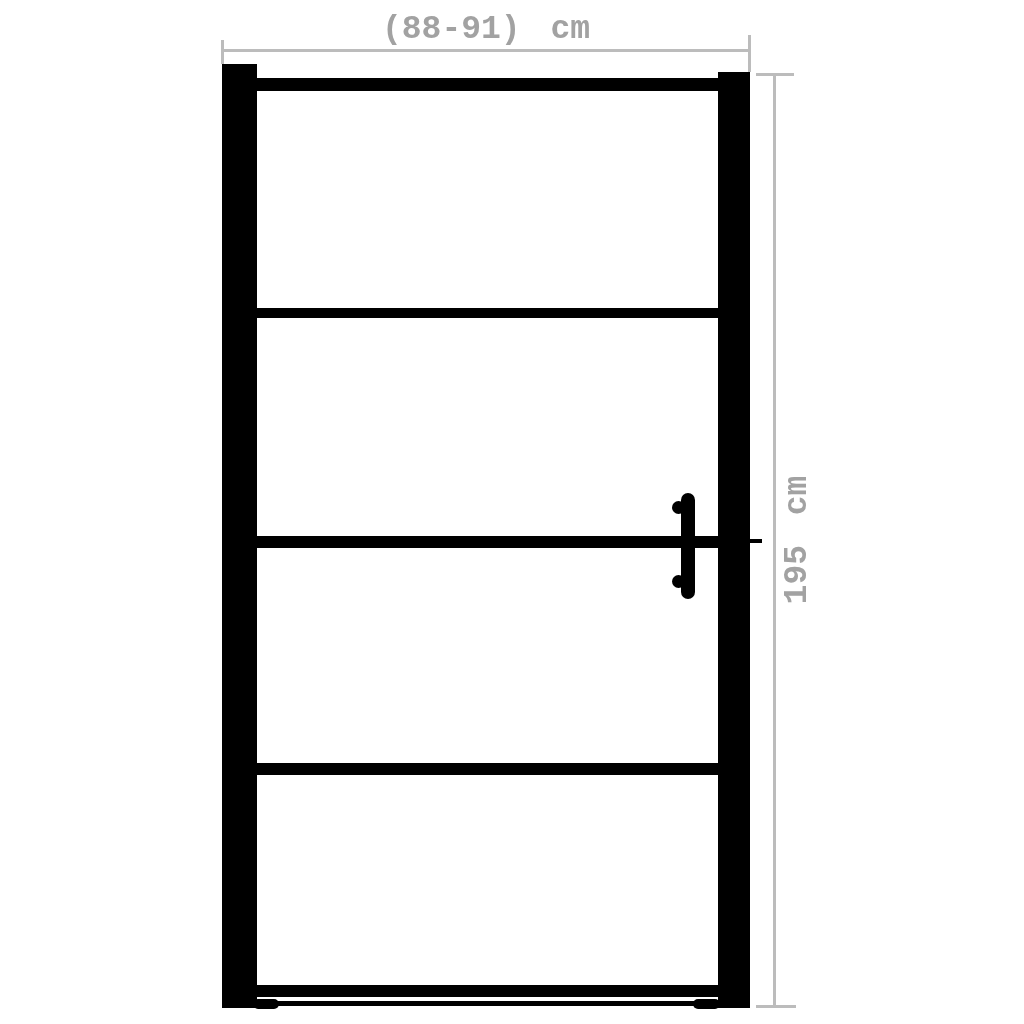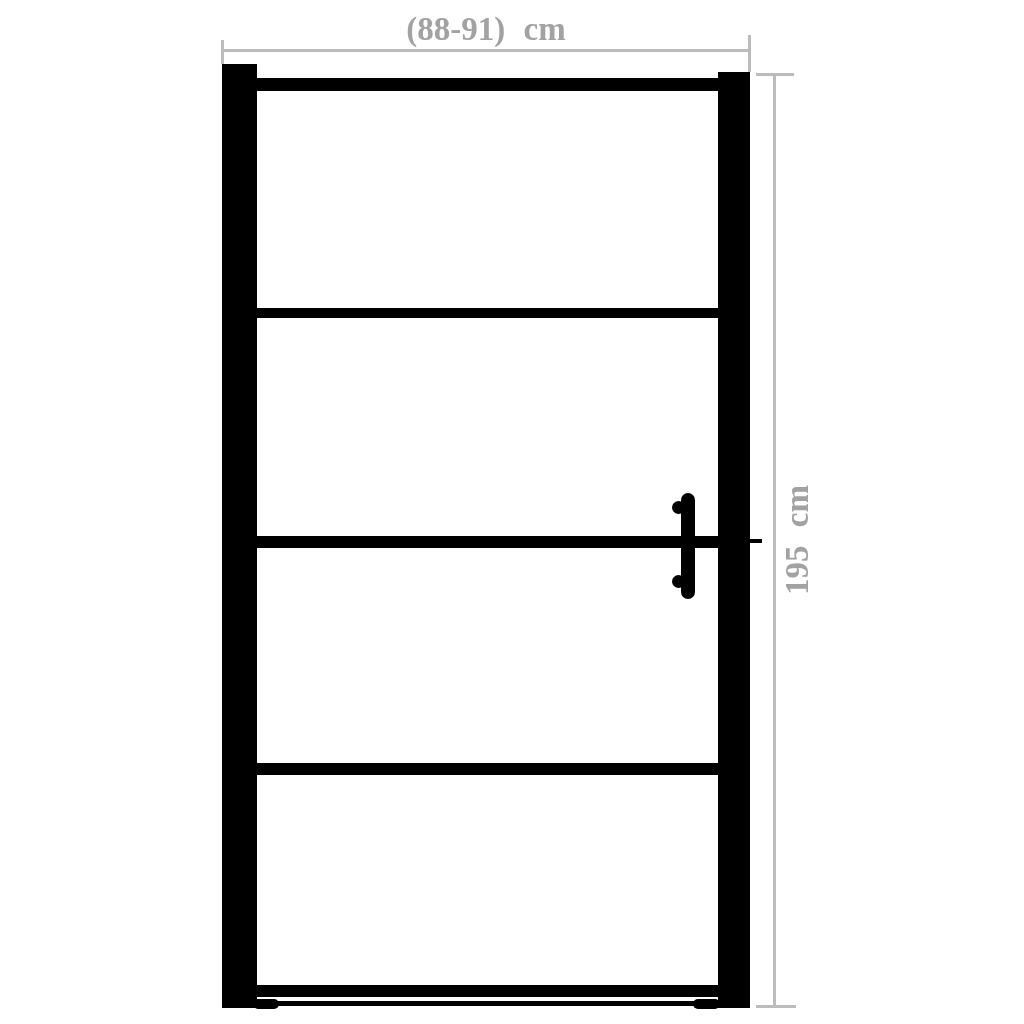--- a/index.html
+++ b/index.html
@@ -5,21 +5,21 @@
   html, body {
     margin: 0;
     padding: 0;
   }
   #canvas {
     position: relative;
     width: 1024px;
     height: 1024px;
     background: var(--background, #ffffff);
     overflow: hidden;
-    font-family: Liberation Serif, serif;
+    font-family: Liberation Mono, monospace;
   }
   
   .dim-label {
     position: absolute;
     color: var(--dimension-text, #a2a2a2);
     font-size: 33px;
     font-weight: bold;
     word-spacing: 10px;
     white-space: nowrap;
     line-height: 1;

